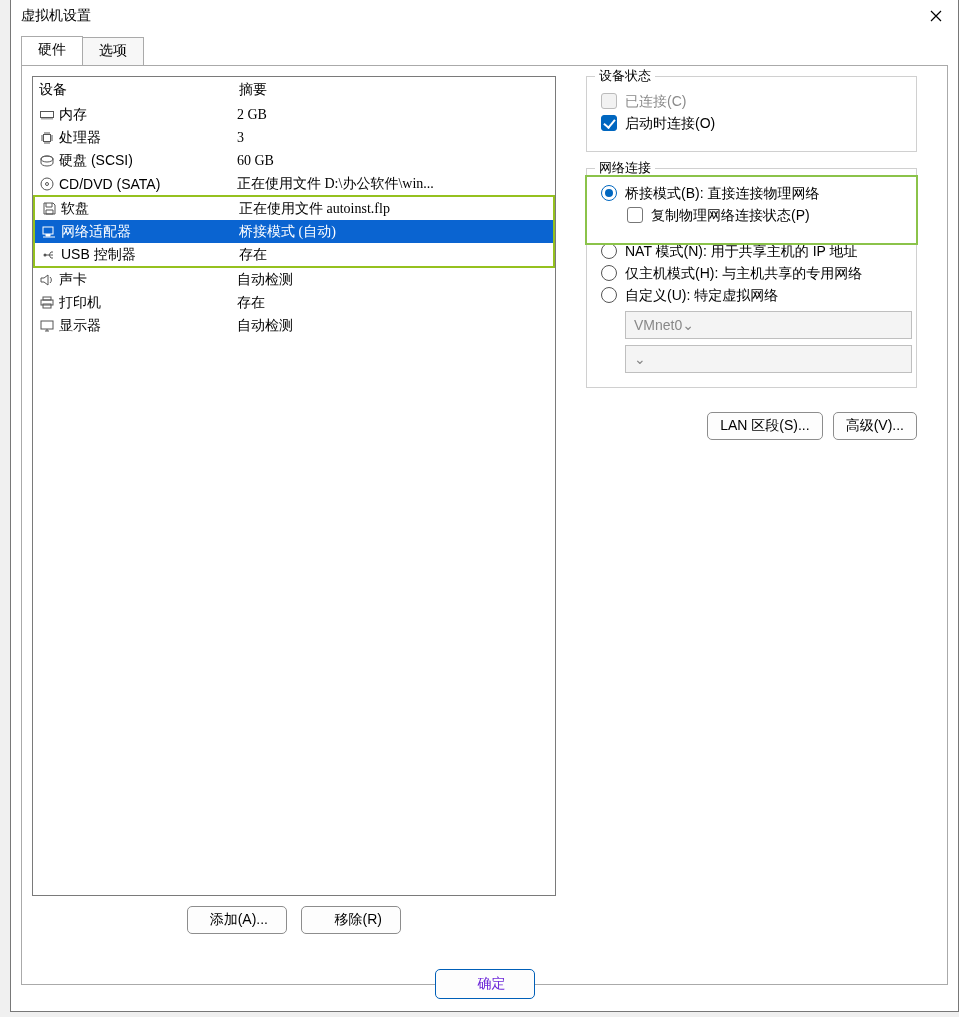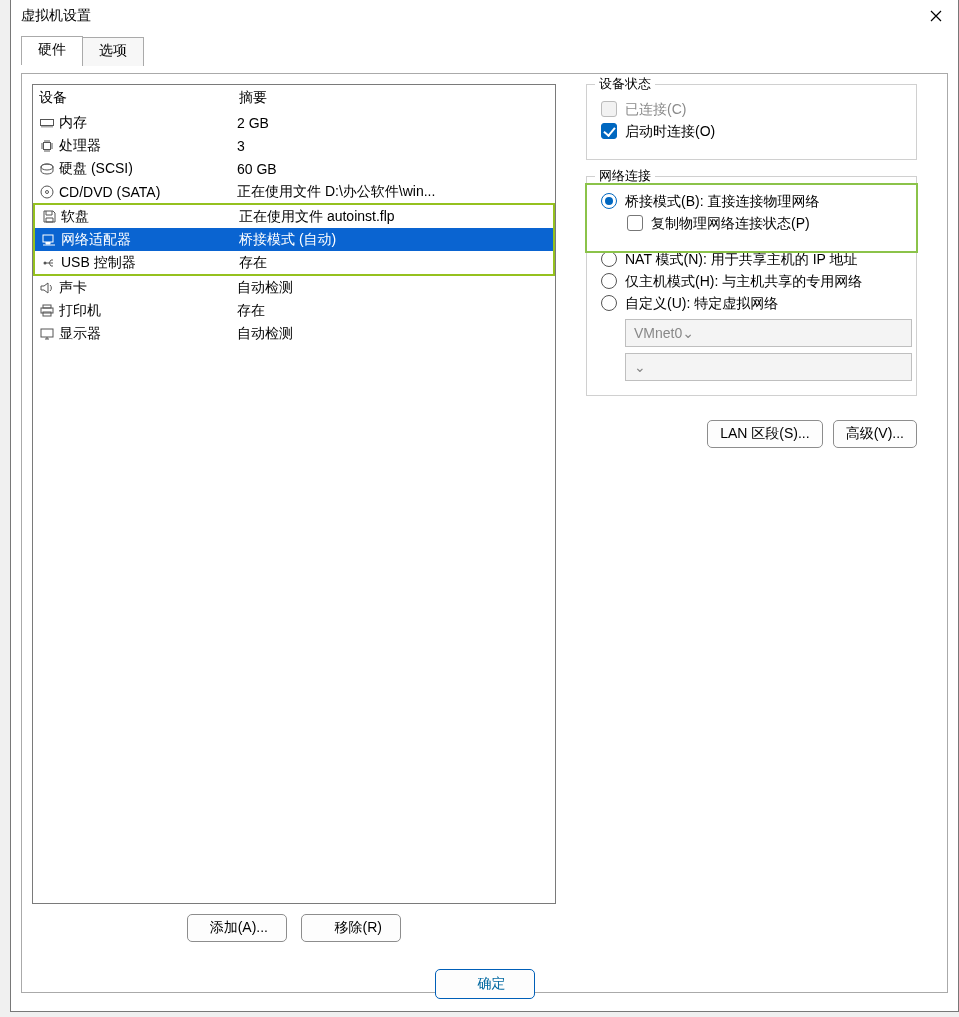--- a/index.html
+++ b/index.html
@@ -10,21 +10,21 @@
   background: #fff; border: 1px solid #787878; border-top: none;
 }
 .titlebar {
   height: 32px; display: flex; align-items: center; justify-content: space-between;
   padding: 0 0 0 10px; background: #fff;
 }
 .titlebar .title { font-size: 14px; color: #000; }
 .titlebar .close { width: 44px; height: 30px; display:flex; align-items:center; justify-content:center; }
 .titlebar .close svg { width: 12px; height: 12px; }
 
-.tabs { display:flex; margin: 4px 0 8px 10px; }
+.tabs { display:flex; margin: 4px 0 0 10px; }
 .tab {
   padding: 4px 16px 6px 16px; border: 1px solid #aaa; border-bottom: none;
   background: #fff; margin-right: -1px; cursor: default; position: relative;
 }
 .tab.inactive { background: #f7f7f7; top: 1px; }
 .tab.active { z-index: 2; }
 
 .pane {
   border: 1px solid #aaa; margin: 0 10px 0 10px; height: 920px; position: relative;
   background: #fff; display: flex; padding: 10px;
@@ -33,21 +33,21 @@
 .left-col { width: 524px; display:flex; flex-direction: column; }
 .device-list {
   border: 1px solid #7a7a7a; height: 820px; background: #fff; overflow: hidden; position: relative;
 }
 .dl-head { display:flex; padding: 4px 6px 4px 6px; border-bottom: 0; }
 .dl-head .c1 { width: 200px; }
 .dl-head .c2 { flex:1; }
 .row { display:flex; align-items:center; padding: 2px 4px; height: 23px; }
 .row .ic { width: 20px; display:flex; justify-content:center; }
 .row .c1 { width: 180px; padding-left: 2px; overflow: hidden; white-space: nowrap; }
-.row .c2 { flex:1; overflow:hidden; white-space:nowrap; text-overflow: ellipsis; }
+.row .c2 { flex:1; overflow:hidden; white-space:nowrap; text-overflow: ellipsis; font-family: Liberation Serif, serif; }
 .row.sel { background: #0a64d1; color: #fff; }
 .row.sel svg { stroke: #fff; fill: #fff; }
 
 .left-btns { display:flex; justify-content:center; gap: 14px; margin-top: 10px; }
 .btn {
   border: 1px solid #8d8d8d; background: #fdfdfd; padding: 4px 18px; border-radius: 5px;
   min-width: 100px; text-align:right; cursor: default;
 }
 .btn.small { min-width: 0; padding: 4px 12px; }
 
@@ -75,21 +75,21 @@
   display:flex; align-items:center; justify-content:flex-start; padding: 0 8px; color:#888;
 }
 .combo .chev { color:#888; }
 .right-btns { display:flex; justify-content:flex-end; gap: 10px; margin-top: 24px; }
 
 .green-box {
   position: absolute; border: 2px solid #8bc34a; pointer-events: none;
 }
 
 .footer { position:absolute; left:0; right:0; bottom:0; height:54px; display:flex; align-items:center; justify-content:center; }
-.btn.primary { border-color:#005fb8; color:#0369a1; padding: 5px 28px; }
+.btn.primary { border-color:#005fb8; color:#6d28d9; padding: 5px 28px; }
 
 svg { display:block; }
 </style>
 </head>
 <body>
 
 <div class="window">
 
   <div class="titlebar">
     <span class="title">虚拟机设置</span>

